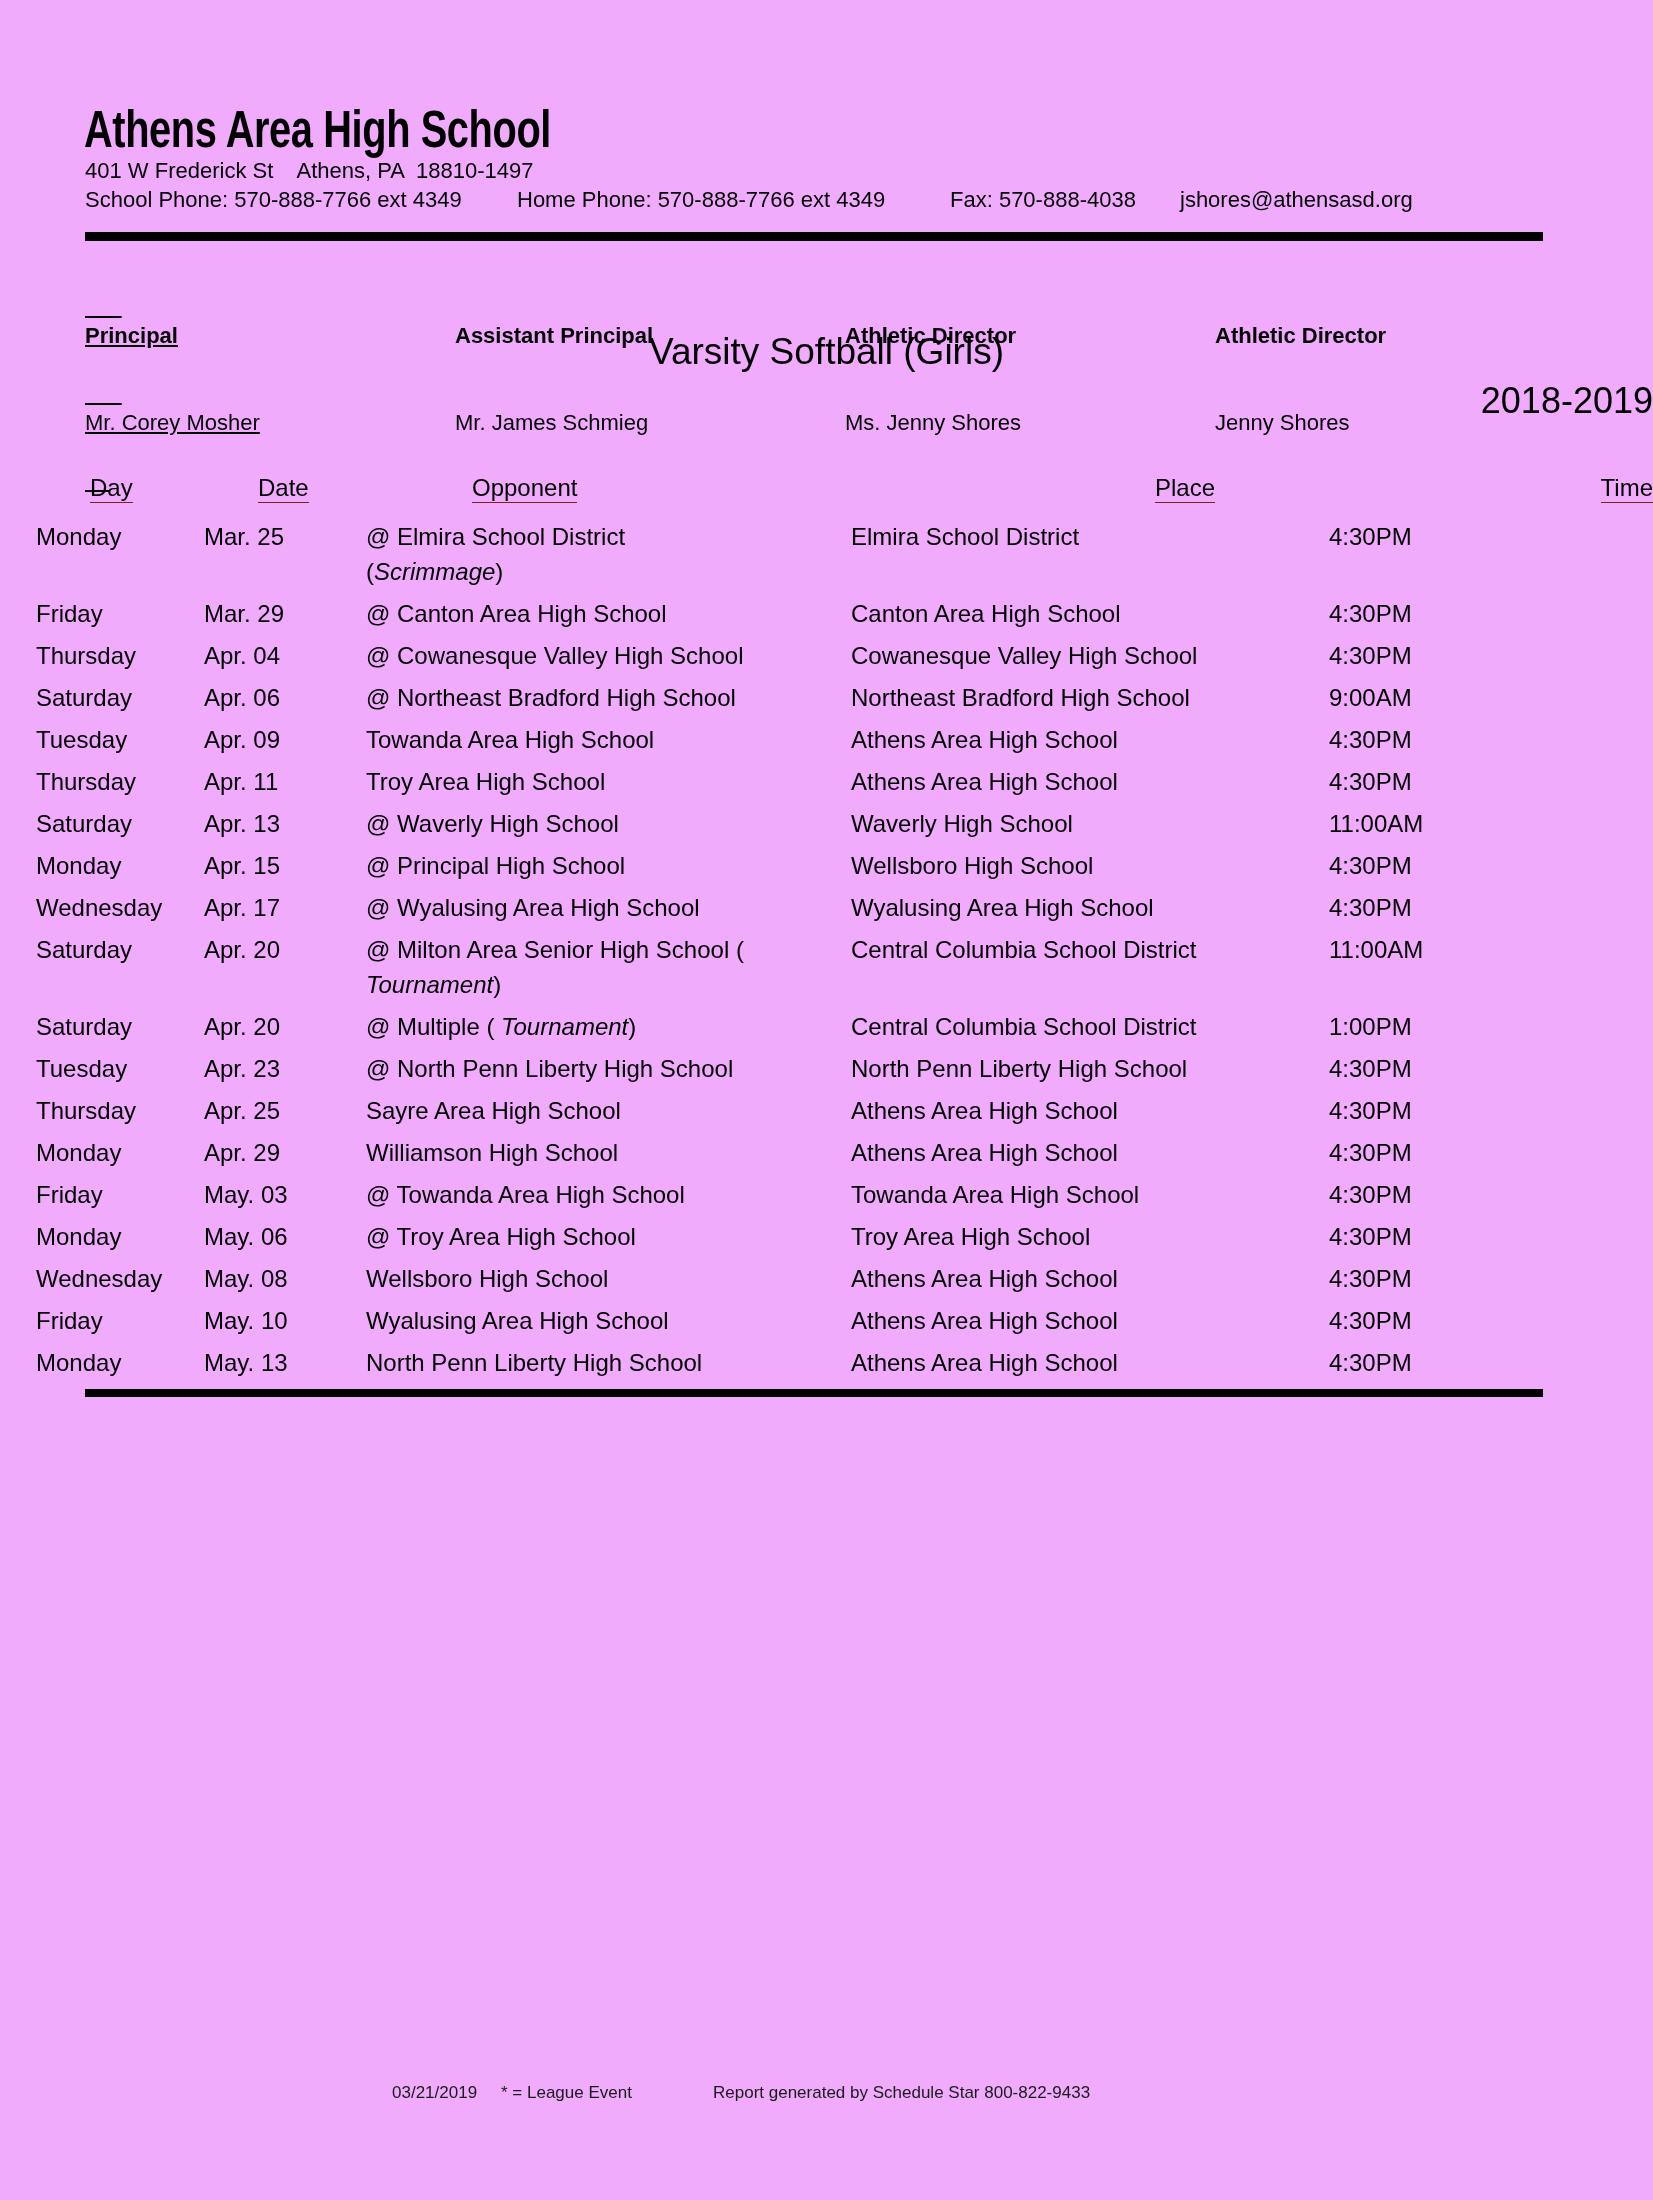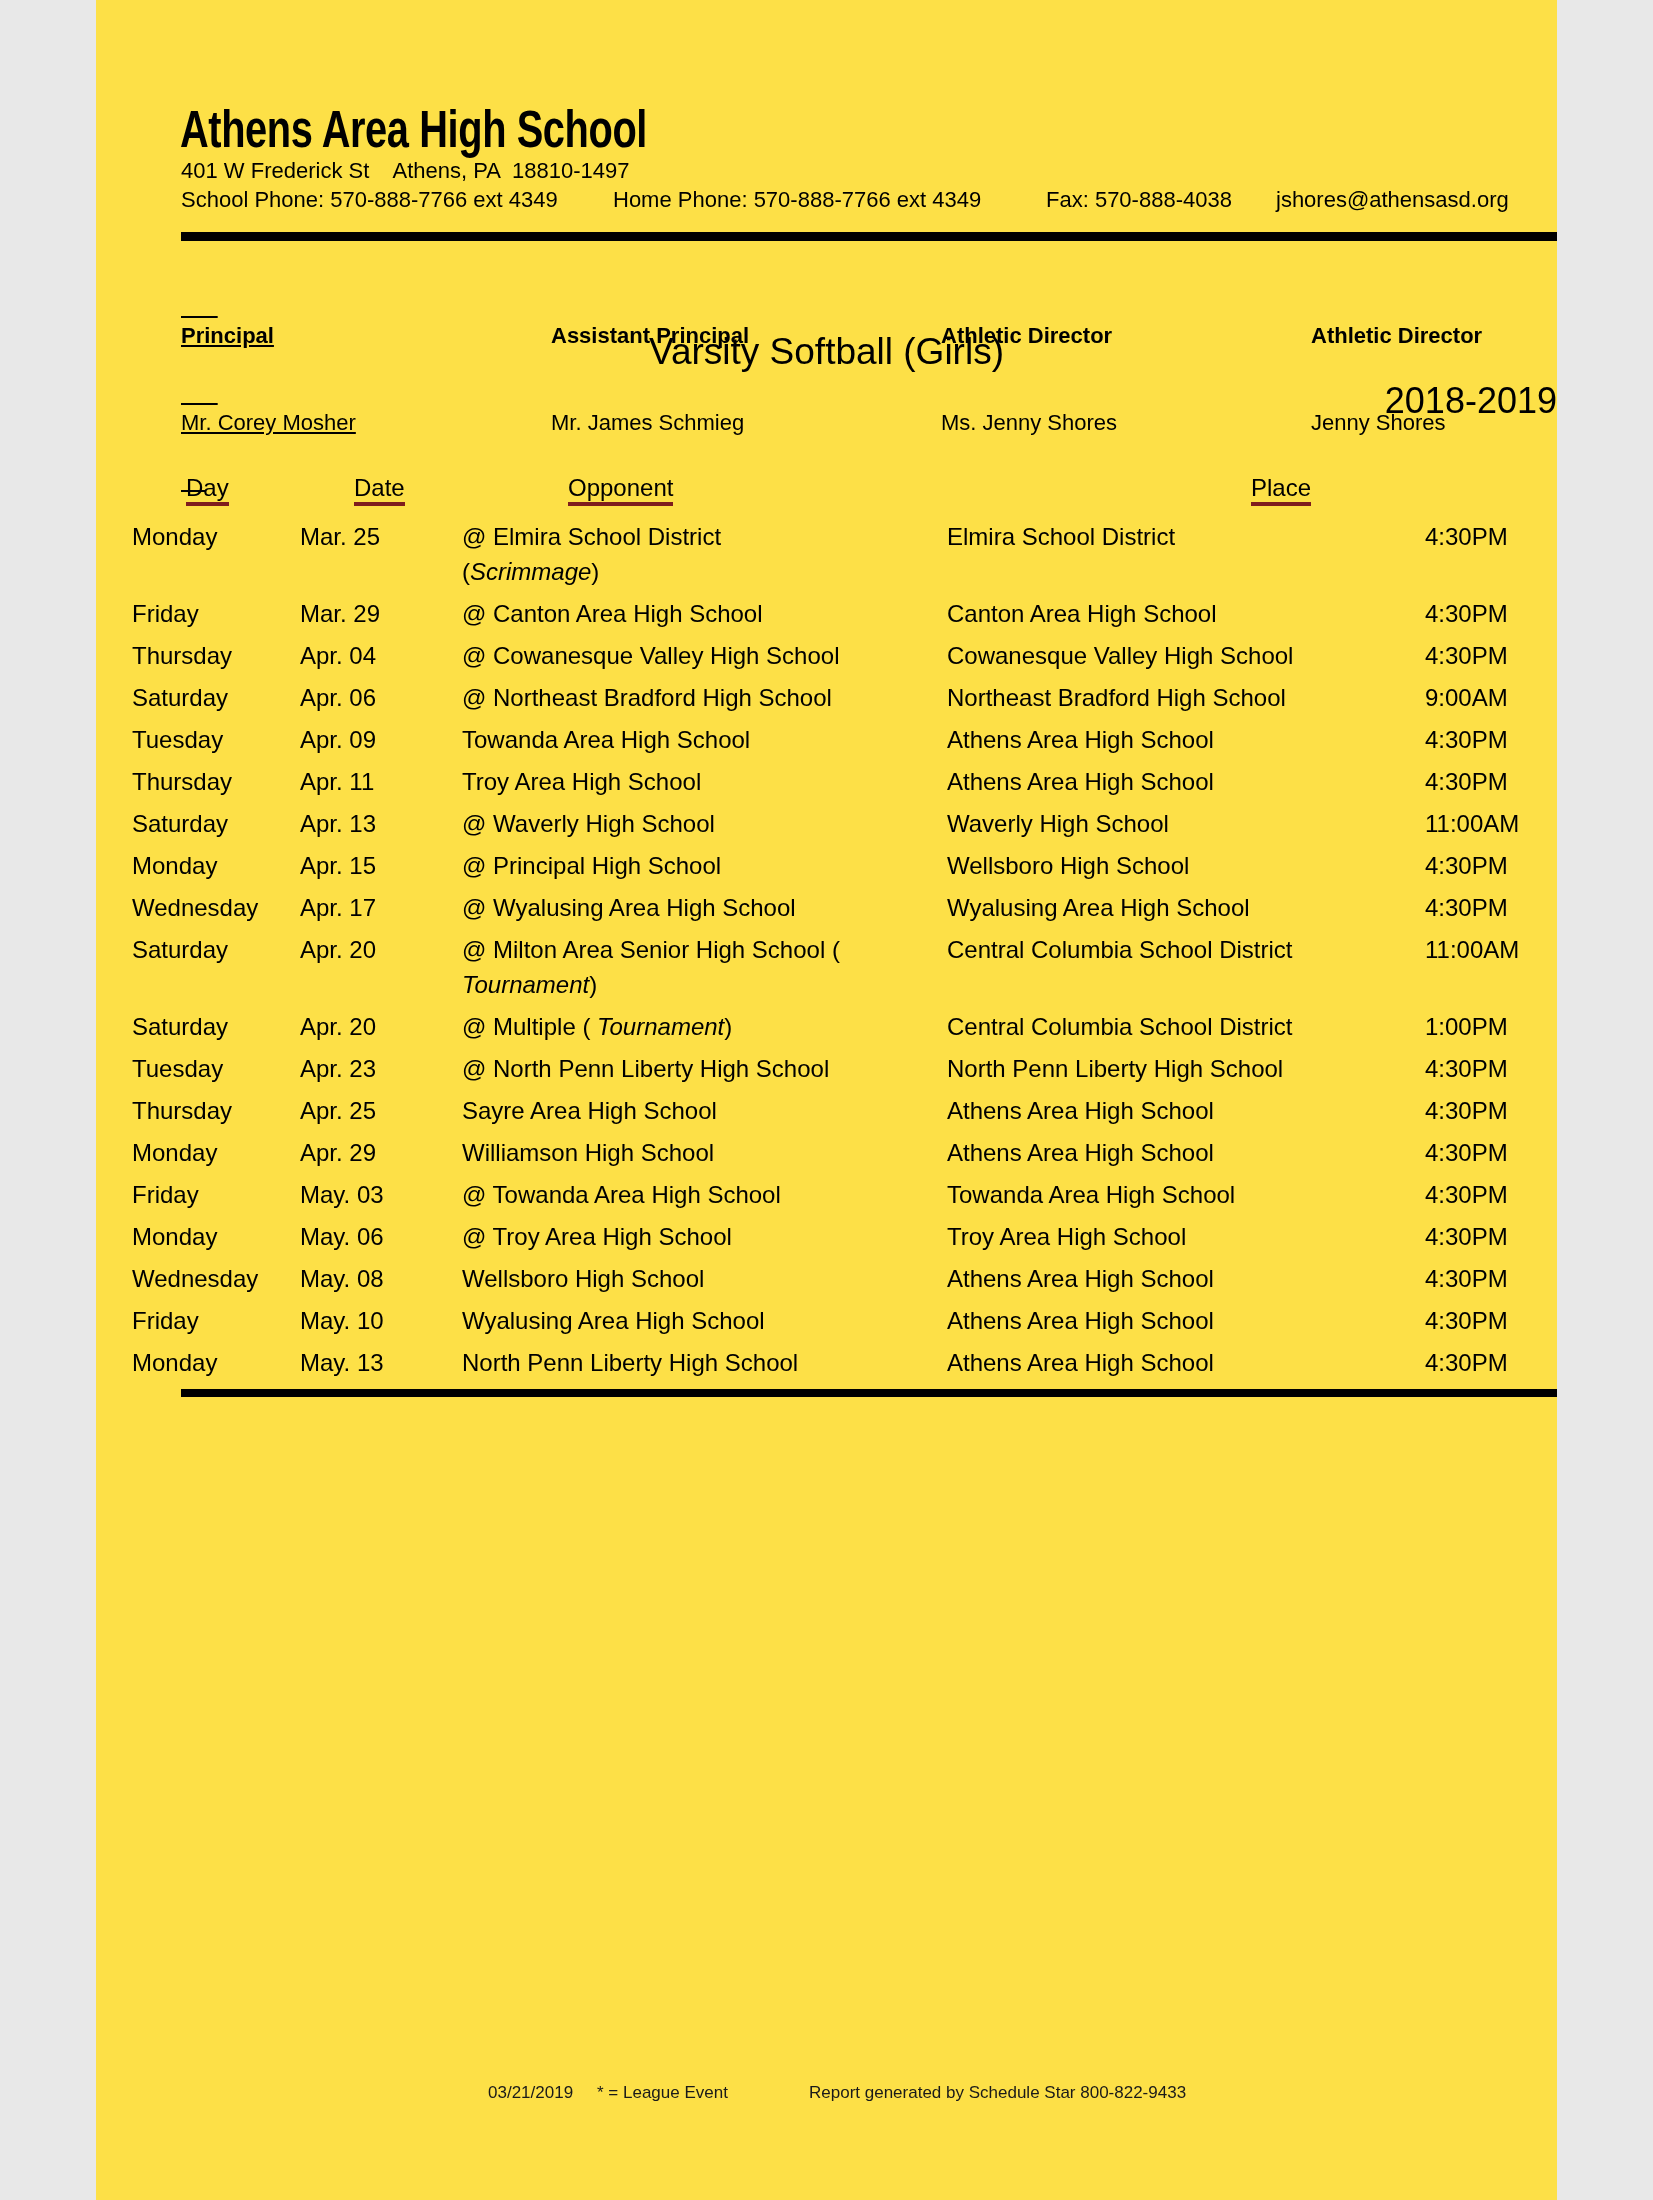--- a/index.html
+++ b/index.html
@@ -1,21 +1,21 @@
 <!DOCTYPE html>
 <html><head>
 <meta charset="utf-8">
 <style>
   html, body { margin: 0; padding: 0; background: #e8e8e8; }
   .page {
     position: relative;
-    width: 1461px;
+    width: 1653px;
     height: 2200px;
     margin: 0 auto;
-    background: #fde047;
+    background: #f0abfc;
     color: #000000;
     font-family: "Liberation Sans", sans-serif;
     overflow: hidden;
   }
   
   .school-name {
     position: absolute; left: 84px; top: 104px;
     font-size: 51px; font-weight: bold; line-height: 1;
     letter-spacing: -0.5px;
     transform: scaleX(0.78); transform-origin: left top;
@@ -49,21 +49,21 @@
     text-align: right; font-size: 36px; line-height: 42px;
   }
   
   .sched { position: absolute; left: 0; top: 470px; width: 1653px; font-size: 24px; }
   .trow, .thead {
     display: grid;
     grid-template-columns: 168px 162px 485px 478px auto;
     padding-left: 90px;
   }
   .thead { margin-bottom: 14px; line-height: 35px; }
-  .thead .hul { border-bottom: 4px solid #7f1d1d; padding-bottom: 1px; }
+  .thead .hul { border-bottom: 1px solid #7f1d1d; padding-bottom: 1px; }
   .h-opp   { padding-left: 52px; }
   .h-place { padding-left: 82px; text-align: center; }
   .h-time  { padding-left: 7px; text-align: right; }
   .trow { margin-bottom: 7px; font-weight: normal; padding-left: 36px; }
   .cell { line-height: 35px; }
   .ital { font-style: italic; }
   
   .footer { position: absolute; left: 0; top: 2083px; width: 100%; font-size: 17px; line-height: 20px; color: #1a1a1a; }
   .footer span { position: absolute; top: 0; white-space: pre; }
   .f-date { left: 392px; }

